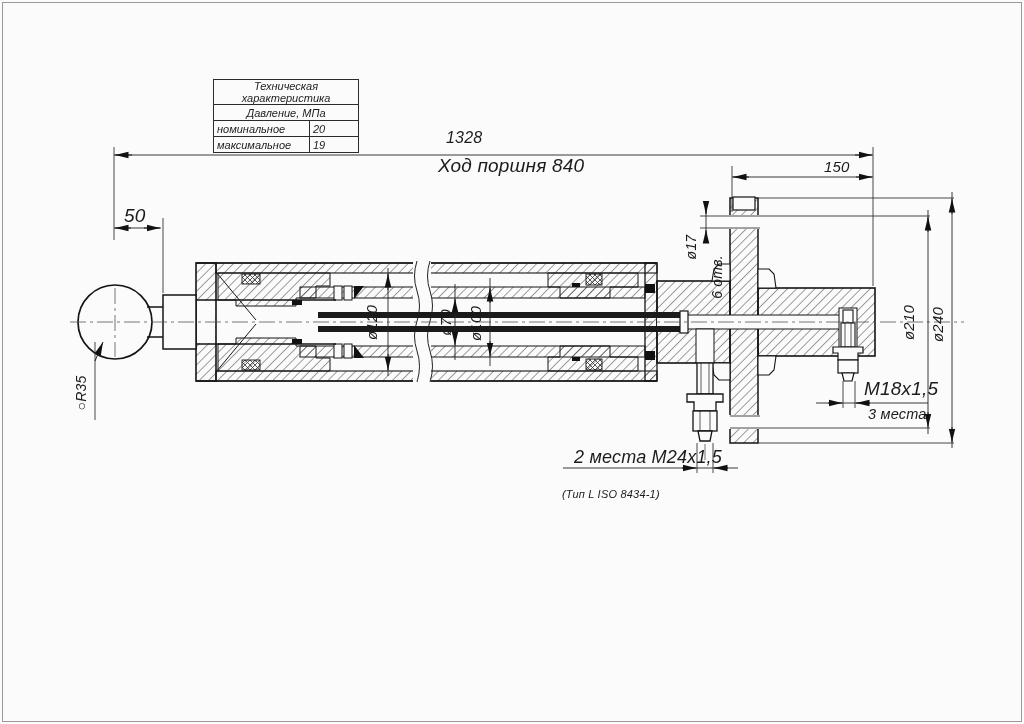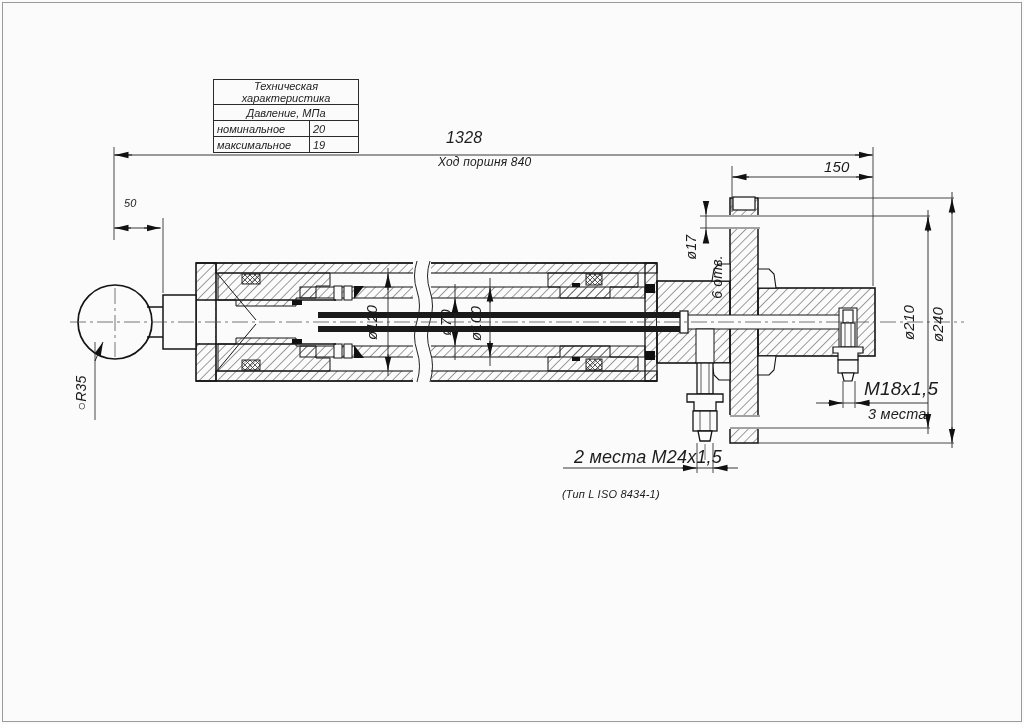--- a/index.html
+++ b/index.html
@@ -211,23 +211,23 @@
       <line x1="828" y1="403" x2="842" y2="403" marker-end="url(#arr)"></line>
       <line x1="870" y1="403" x2="856" y2="403" marker-end="url(#arr)"></line>
       <line x1="682" y1="468" x2="696" y2="468" marker-end="url(#arr)"></line>
       <line x1="728" y1="468" x2="714" y2="468" marker-end="url(#arr)"></line>
       <line x1="95" y1="361" x2="103" y2="342" marker-end="url(#arr)"></line>
     </g>
   </g>
 </svg>
 
 <div class="lbl" style="left:446px;top:129px;font-size:16px">1328</div>
-<div class="lbl" style="left:438px;top:155px;font-size:12px">Ход поршня 840</div>
+<div class="lbl" style="left:438px;top:155px;font-size:19px">Ход поршня 840</div>
 <div class="lbl" style="left:824px;top:158px;font-size:15px">150</div>
-<div class="lbl" style="left:124px;top:197px;font-size:11px">50</div>
+<div class="lbl" style="left:124px;top:205px;font-size:19px">50</div>
 
 <div class="lbl rot" style="left:669px;top:239px;width:44px;font-size:14px">ø17</div>
 <div class="lbl rot" style="left:694px;top:269px;width:46px;font-size:14px">6 отв.</div>
 
 <div class="lbl rot" style="left:347px;top:314px;width:48px;font-size:15px">ø120</div>
 <div class="lbl rot" style="left:425px;top:314px;width:40px;font-size:15px">ø70</div>
 <div class="lbl rot" style="left:451px;top:315px;width:48px;font-size:15px">ø100</div>
 <div class="lbl rot" style="left:884px;top:314px;width:48px;font-size:15px">ø210</div>
 <div class="lbl rot" style="left:913px;top:316px;width:48px;font-size:15px">ø240</div>
 <div class="lbl rot" style="left:54px;top:385px;width:54px;font-size:14px">○R35</div>

